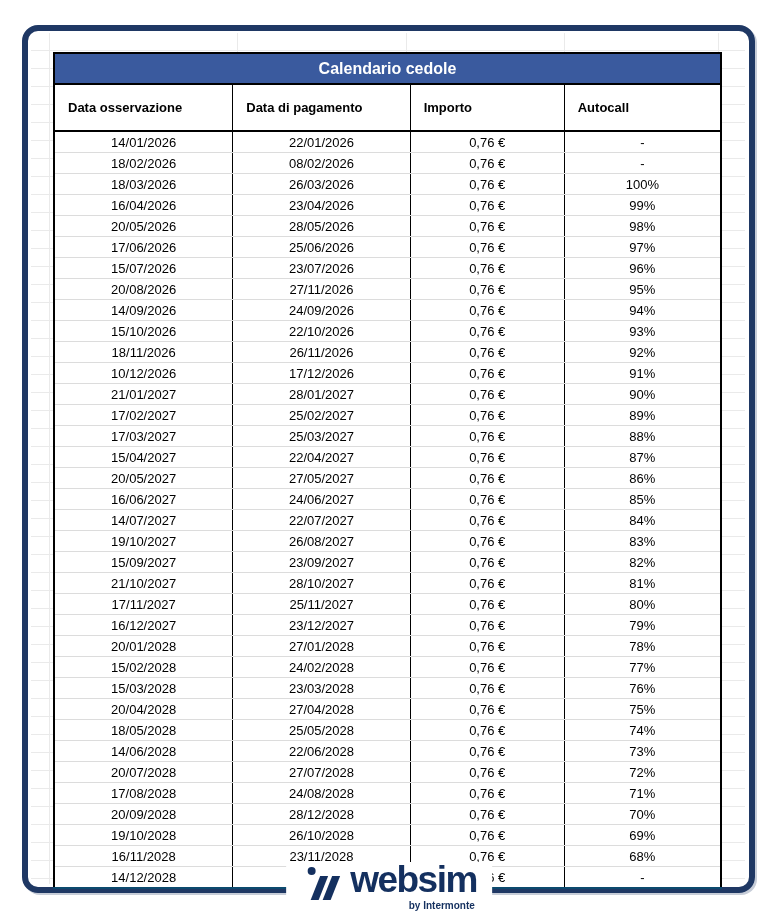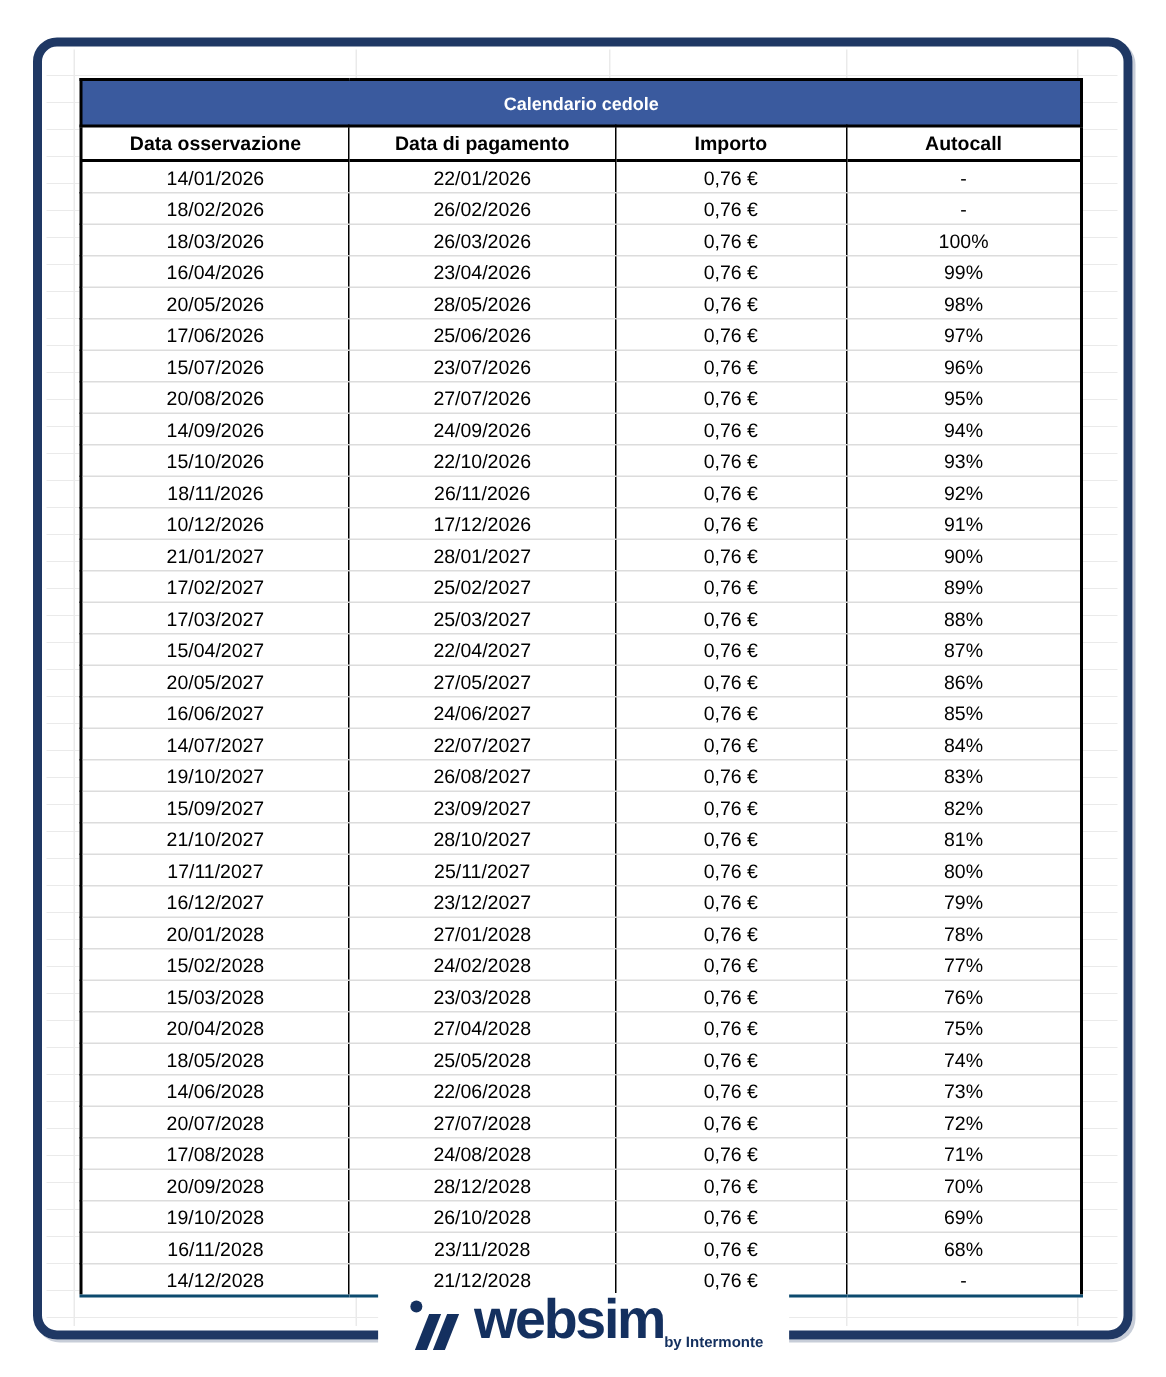--- a/index.html
+++ b/index.html
@@ -62,40 +62,40 @@
     background: #ffffff;
     border: 2px solid #000;
   }
   table.coupon col.c1 { width: 26.8%; }
   table.coupon col.c2 { width: 26.6%; }
   table.coupon col.c3 { width: 23.1%; }
   table.coupon col.c4 { width: 23.5%; }
   tr.title-row th {
     background: var(--header-bg, #3A5A9E);
     color: #ffffff;
-    font-size: 12px;
+    font-size: 16px;
     font-weight: bold;
     height: 29px;
     text-align: center;
     vertical-align: middle;
     border: 2px solid #000;
     padding: 0;
   }
   tr.head-row th {
     background: #ffffff;
     color: #000;
     font-size: 13px;
     font-weight: bold;
     height: 19px;
-    text-align: center;
+    text-align: left;
     vertical-align: middle;
     border-left: 1px solid #000;
     border-right: 1px solid #000;
     border-bottom: 2px solid #000;
-    padding: 1px;
+    padding: 13px;
   }
   table.coupon tbody td {
     background: #ffffff;
     color: #000;
     font-size: 13px;
     height: 20px;
     text-align: center;
     vertical-align: middle;
     border-left: 1px solid #000;
     border-right: 1px solid #000;
@@ -109,21 +109,21 @@
   
   .logo-wrap {
     position: absolute;
     left: 389px;
     top: 862px;
     transform: translateX(-50%);
     background: #ffffff;
     padding: 0 15px 2px 15px;
     z-index: 3;
     display: flex;
-    flex-direction: row;
+    flex-direction: column;
     align-items: flex-end;
   }
   .logo-main {
     display: flex;
     align-items: flex-start;
     gap: 7px;
   }
   .logo-icon { display: block; margin-top: 3px; }
   .logo-text {
     font-size: 37px;
@@ -176,21 +176,21 @@
     </thead>
     <tbody>
         <tr>
           <td>14/01/2026</td>
           <td>22/01/2026</td>
           <td>0,76 €</td>
           <td>-</td>
         </tr>
         <tr>
           <td>18/02/2026</td>
-          <td>26/02/2026</td>
+          <td>08/02/2026</td>
           <td>0,76 €</td>
           <td>-</td>
         </tr>
         <tr>
           <td>18/03/2026</td>
           <td>26/03/2026</td>
           <td>0,76 €</td>
           <td>100%</td>
         </tr>
         <tr>
@@ -212,21 +212,21 @@
           <td>97%</td>
         </tr>
         <tr>
           <td>15/07/2026</td>
           <td>23/07/2026</td>
           <td>0,76 €</td>
           <td>96%</td>
         </tr>
         <tr>
           <td>20/08/2026</td>
-          <td>27/07/2026</td>
+          <td>27/11/2026</td>
           <td>0,76 €</td>
           <td>95%</td>
         </tr>
         <tr>
           <td>14/09/2026</td>
           <td>24/09/2026</td>
           <td>0,76 €</td>
           <td>94%</td>
         </tr>
         <tr>

